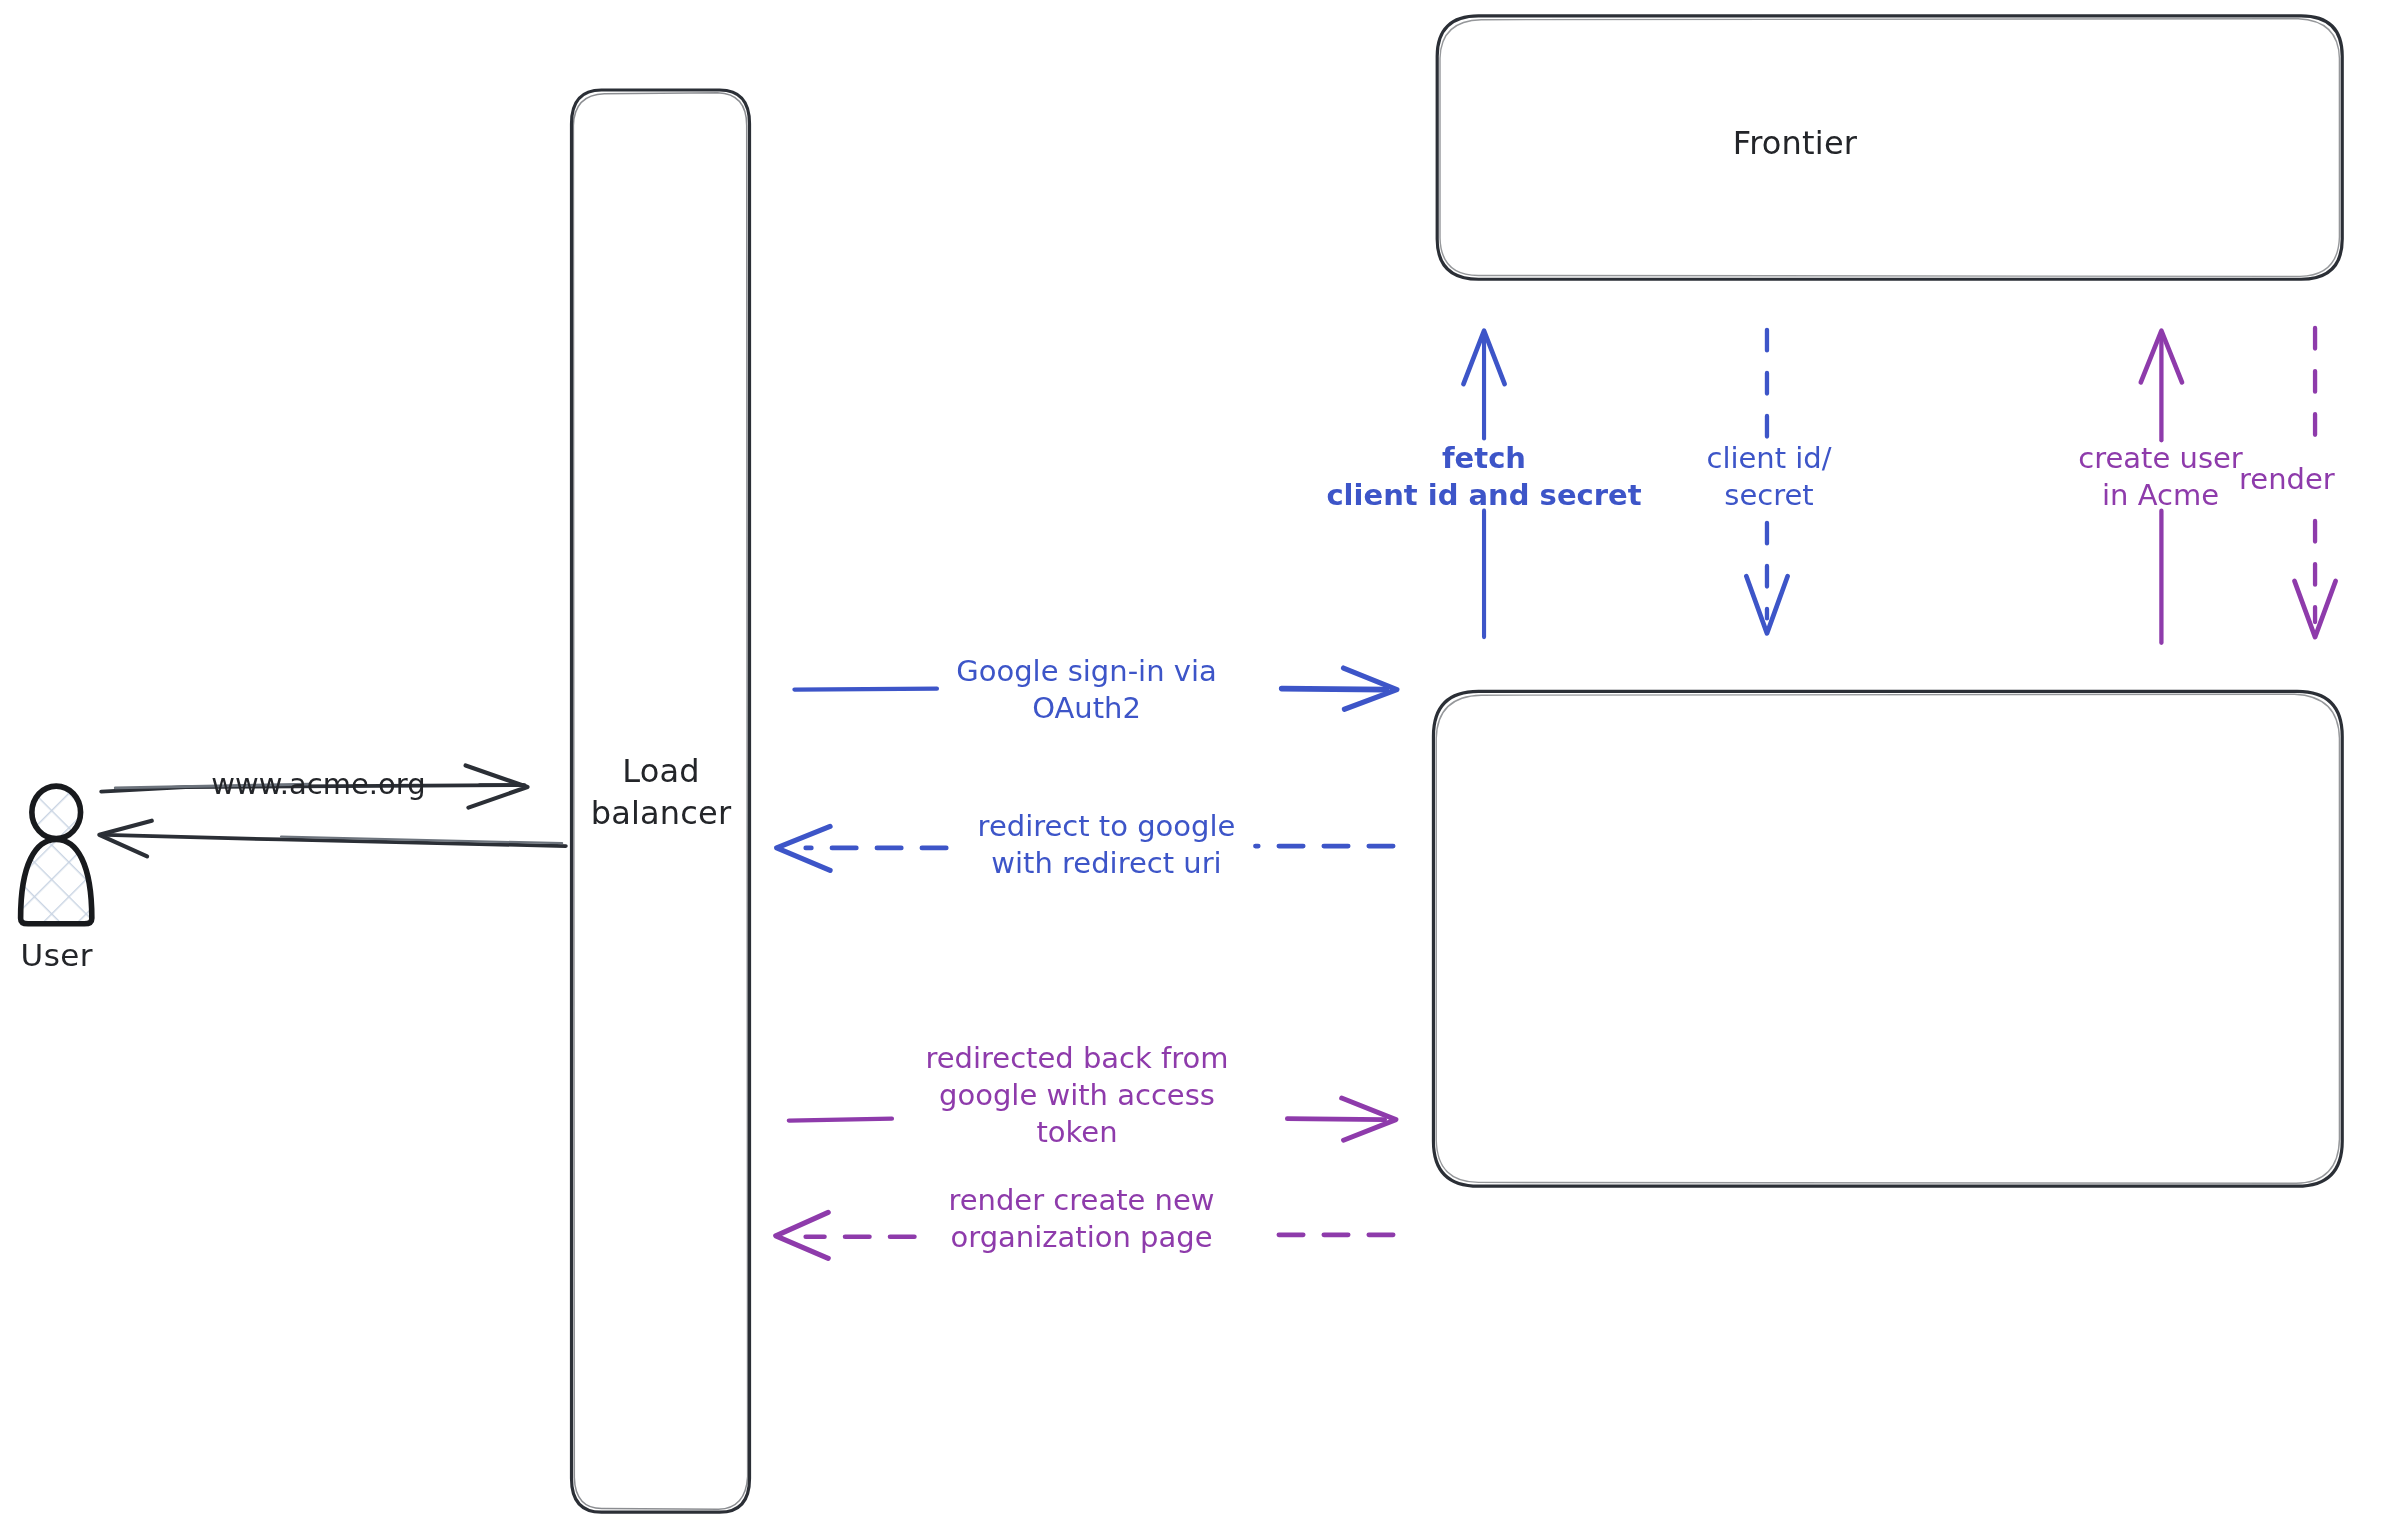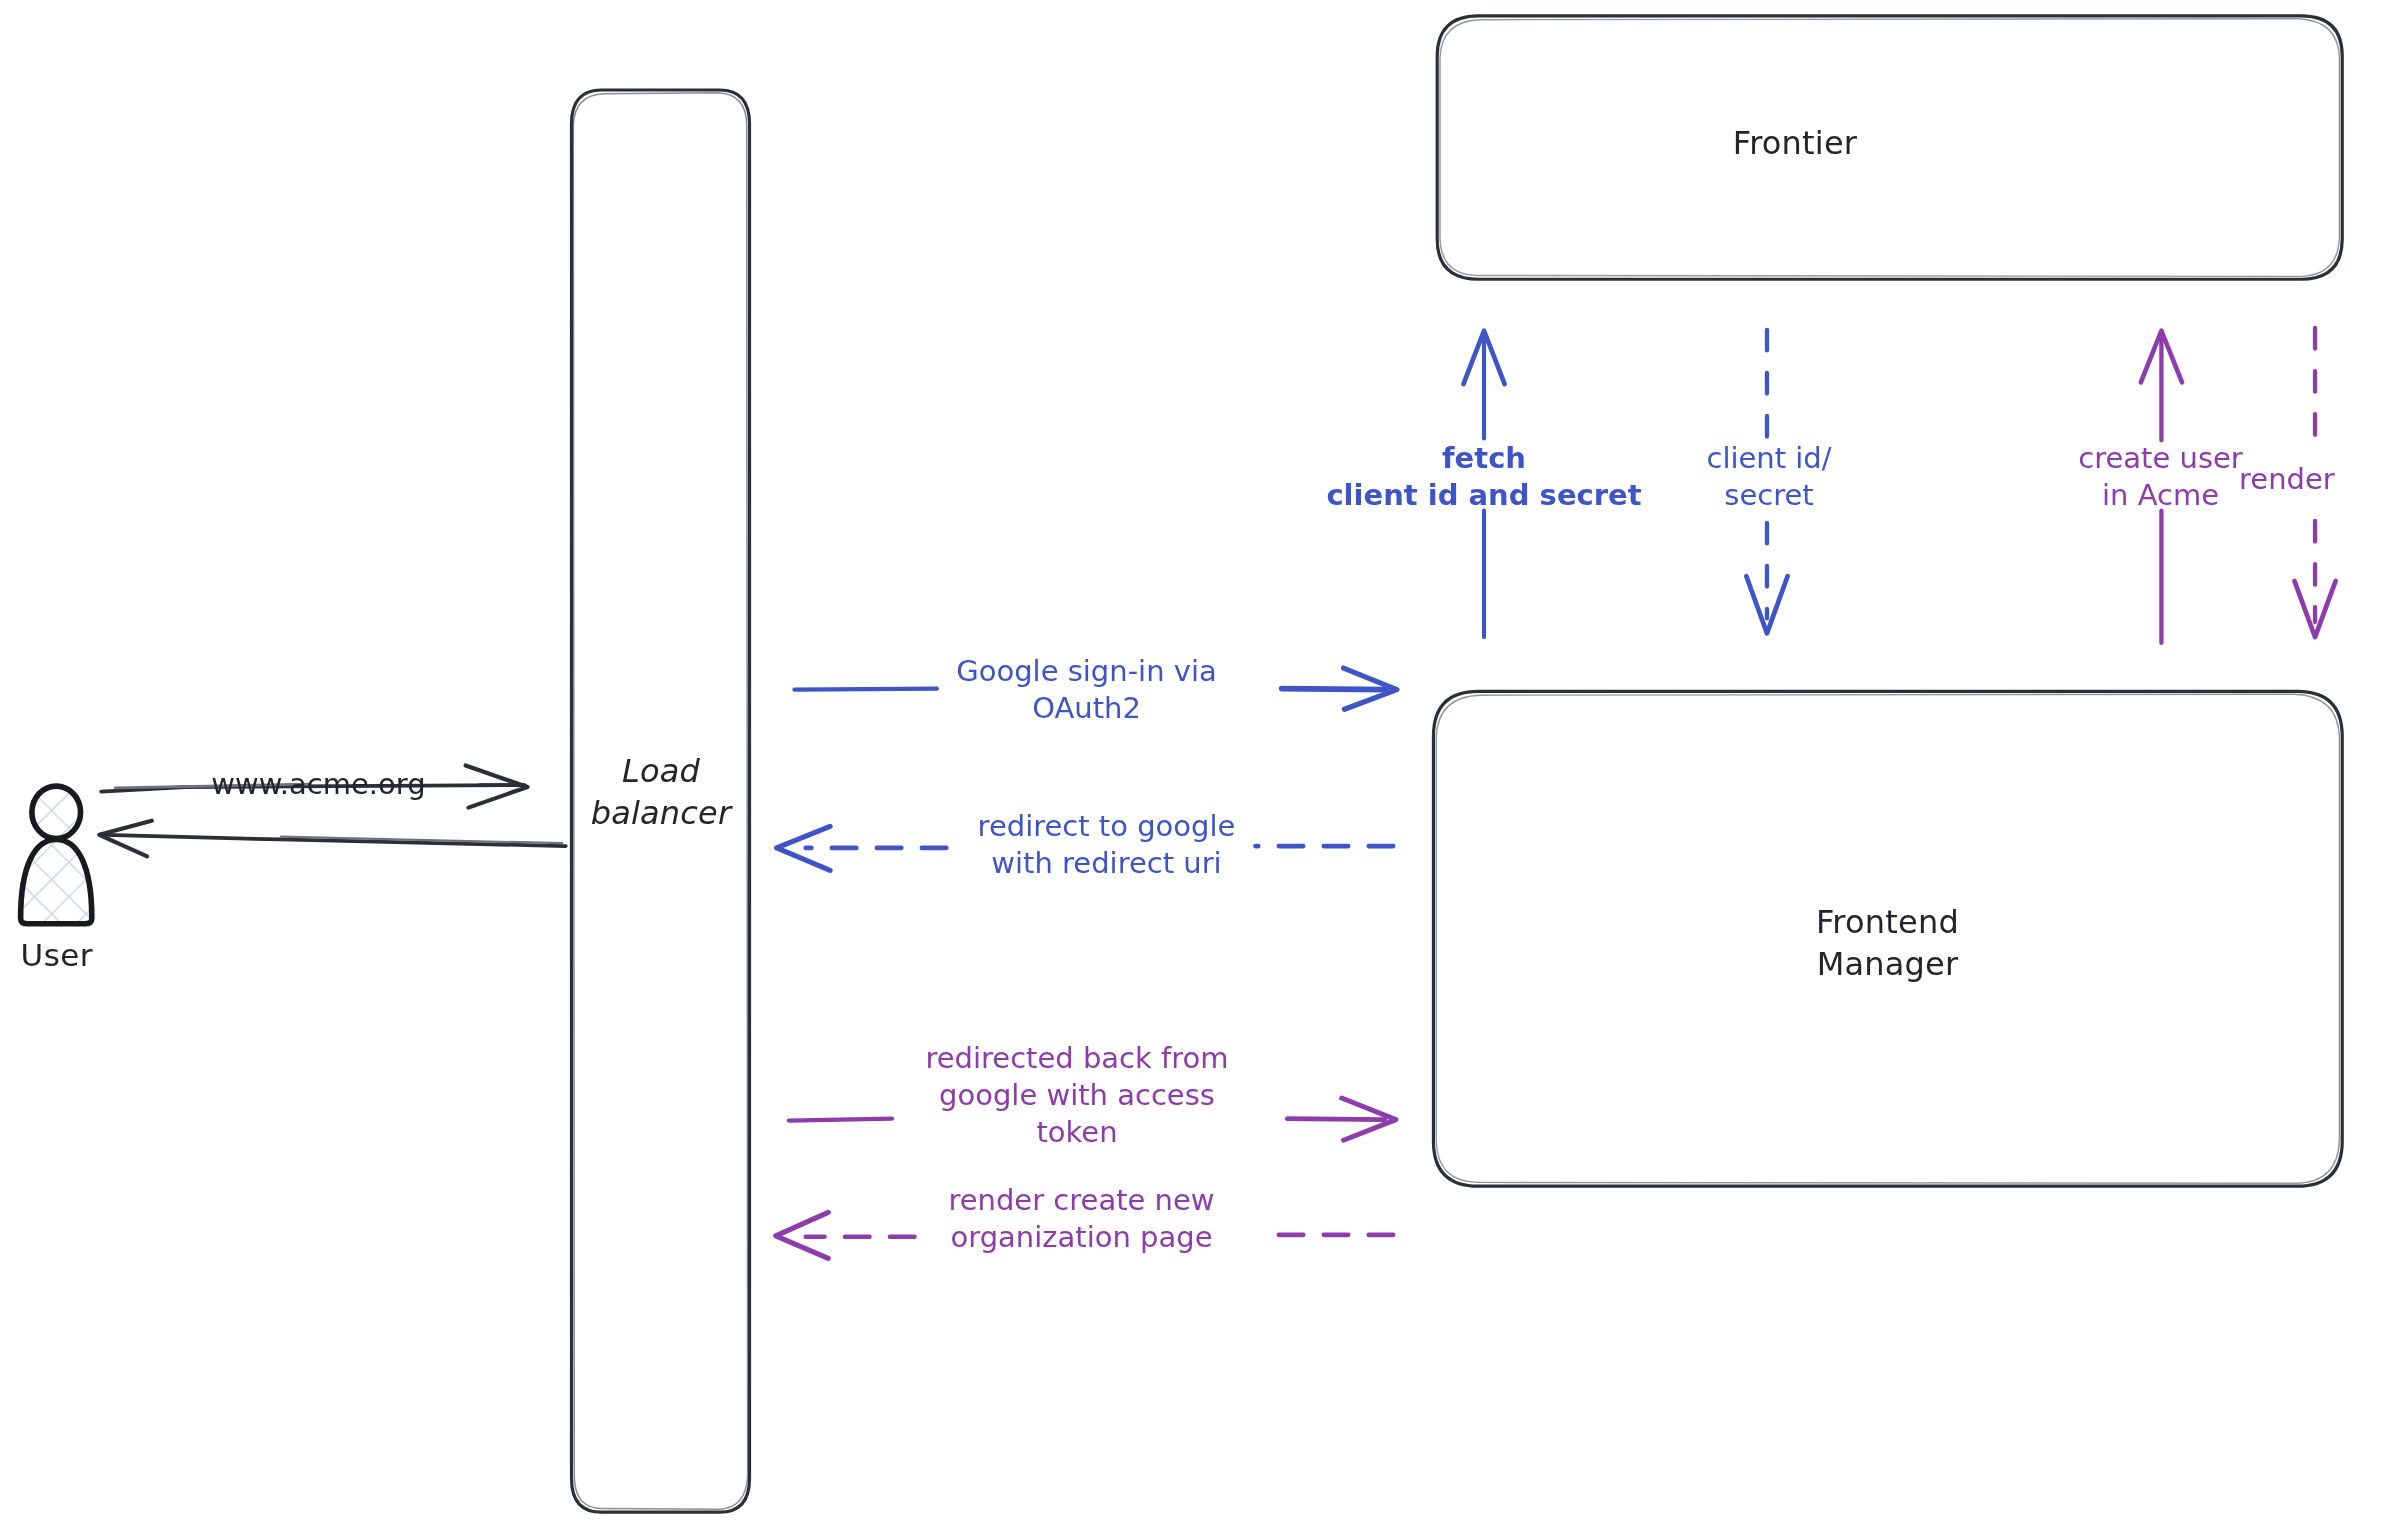--- a/index.html
+++ b/index.html
@@ -145,27 +145,25 @@
 
     <g>
       <path d="M2471 350 L2471 480" fill="none" stroke="#8e3bab" stroke-width="4.6" stroke-linecap="round" stroke-dasharray="22 24"></path>
       <path d="M2471 556 L2471 664" fill="none" stroke="#8e3bab" stroke-width="4.6" stroke-linecap="round" stroke-dasharray="22 24"></path>
       <path d="M2449 620 L2471 680 L2493 620" fill="none" stroke="#8e3bab" stroke-width="5" stroke-linecap="round" stroke-linejoin="round"></path>
     </g>
   </svg>
 
   <div class="actor-caption" style="left:20.6px; top:937px; width:131px;">User</div>
 
-  <div class="node-label" style="left:572px; top:750px; width:178px;font-style:italic;">Load
+  <div class="node-label" style="left:572px; top:750px; width:178px;">Load
 balancer</div>
 
   <div class="node-label" style="left:1437px; top:122px; width:716px;">Frontier</div>
 
-  <div class="node-label" style="left:1433px; top:901px; width:909px;">Frontend
-Manager</div>
 
   <div class="edge-label lbl-black" style="left:178px; top:766px; width:281px;">www.acme.org</div>
 
   <div class="edge-label lbl-blue" style="left:899px; top:653px; width:375px;">Google sign-in via
 OAuth2</div>
 
   <div class="edge-label lbl-blue" style="left:924px; top:808px; width:365px;">redirect to google
 with redirect uri</div>
 
   <div class="edge-label lbl-purple" style="left:871px; top:1040px; width:412px;">redirected back from

